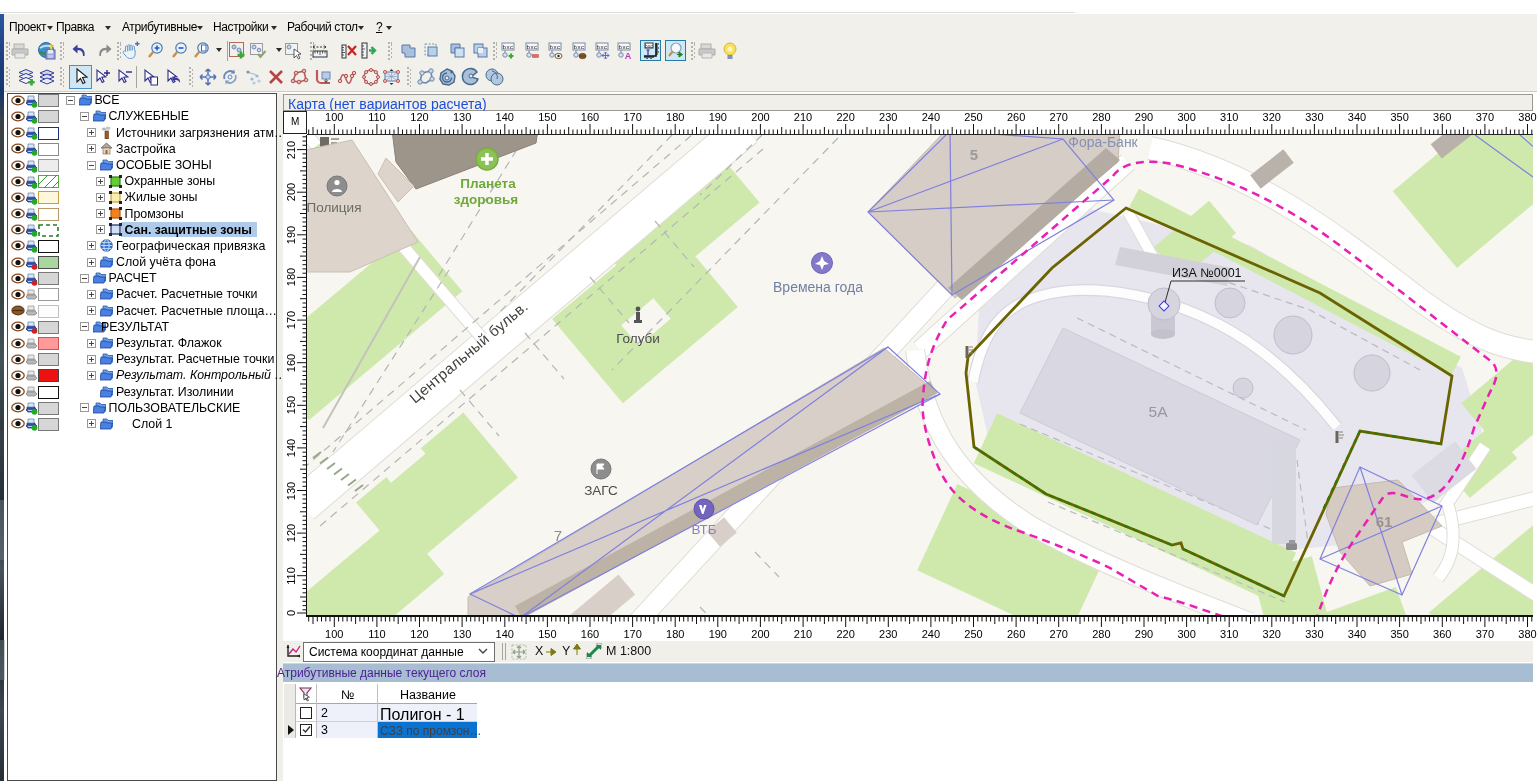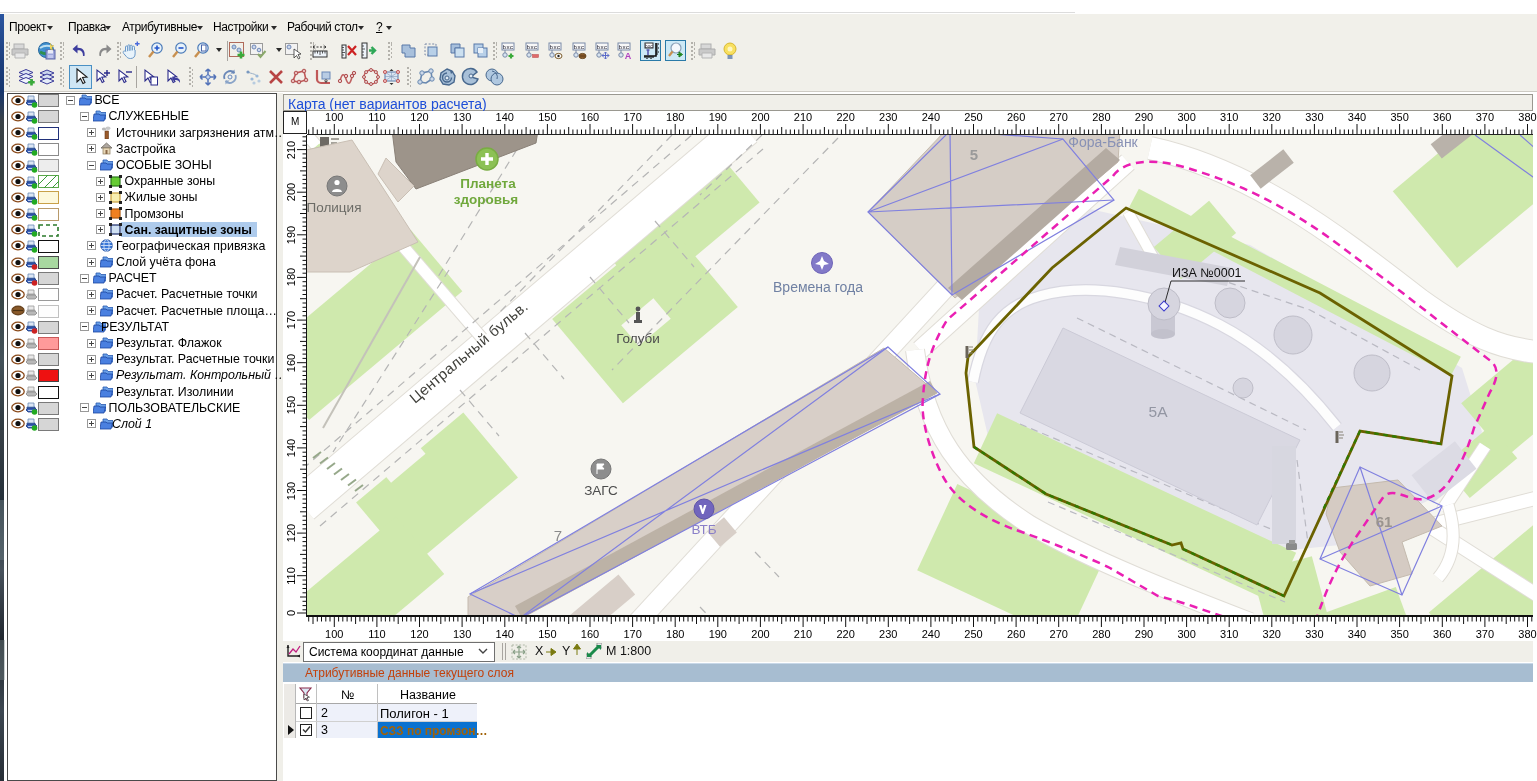--- a/index.html
+++ b/index.html
@@ -18,21 +18,21 @@
 .vnum{position:absolute;font-size:11px;color:#000;transform:translate(-50%,-50%) rotate(-90deg);white-space:nowrap;}
 </style></head><body>
 <div class="abs" style="left:0;top:12px;width:1075px;height:1px;background:#dcdcdc;"></div>
 <div class="abs" style="left:0;top:14px;width:4px;height:767px;background:linear-gradient(180deg,#2a55a0 0%,#1d3f7e 6%,#16366e 10%,#3a4248 14%,#2f3b37 30%,#44525a 45%,#222a30 60%,#3c4450 75%,#272d35 88%,#3a4148 100%);"></div>
 <div class="abs" style="left:0;top:500px;width:4px;height:60px;background:#6a7a80;opacity:.5;z-index:3;"></div>
 <div class="abs" style="left:0;top:640px;width:5px;height:40px;background:#7a8a8a;opacity:.4;z-index:3;"></div>
 <div class="abs" style="left:0;top:430px;width:8px;height:351px;background:linear-gradient(180deg,#3a4248 0%,#25303a 20%,#48525c 40%,#20262e 60%,#3e4852 80%,#272e36 100%);"></div>
 <div class="tb" style="left:4px;top:14px;width:1533px;height:25px;"></div>
 <div class="mi" style="left:9px;top:20px;">Проект</div>
 <div class="dd" style="left:47px;top:26px;"></div>
-<div class="mi" style="left:68px;top:20px;">Правка</div>
+<div class="mi" style="left:56px;top:20px;">Правка</div>
 <div class="dd" style="left:105px;top:26px;"></div>
 <div class="mi" style="left:122px;top:20px;">Атрибутивные</div>
 <div class="dd" style="left:197px;top:26px;"></div>
 <div class="mi" style="left:213px;top:20px;">Настройки</div>
 <div class="dd" style="left:271px;top:26px;"></div>
 <div class="mi" style="left:287px;top:20px;">Рабочий стол</div>
 <div class="dd" style="left:358px;top:26px;"></div>
 <div class="mi" style="left:376px;top:20px;text-decoration:underline;">?</div>
 <div class="dd" style="left:386px;top:26px;"></div>
 <div class="tb" style="left:4px;top:39px;width:1533px;height:53px;border-bottom:1px solid #cecbc4;box-sizing:border-box;"></div>
@@ -749,21 +749,21 @@
     <circle cx="10.5" cy="11" r="2.8" fill="#22aa22"></circle>
   </svg>
 <svg class="abs" style="left:38px;top:417.90000000000003px" width="21" height="13" viewBox="0 0 21 13">
     <rect x="0.5" y="0.5" width="20" height="12" fill="#d6d6d6" stroke="#7a7a7a" stroke-width="1"></rect>
   </svg>
 <div class="plus plusP" style="left:87px;top:419.40000000000003px;"></div>
 <svg class="abs" style="left:100px;top:417.90000000000003px" width="13" height="12" viewBox="0 0 13 12">
     <path d="M3 1h4l1 1.5h5V9H3z" fill="#6aa0e8" stroke="#2a5ab0" stroke-width=".8"></path>
     <path d="M1 4h5l1 1h5.5L11 11H0z" fill="#4a80e0" stroke="#1a44a0" stroke-width=".8"></path>
   </svg>
-<div class="trtext" style="left:112px;top:416.90000000000003px;font-weight:normal;font-style:italic;">Слой 1</div>
+<div class="trtext" style="left:132px;top:416.90000000000003px;font-weight:normal;">Слой 1</div>
 <div class="abs" style="left:283px;top:94px;width:1250px;height:17px;background:#f0efe9;border:1px solid #9a9890;box-sizing:border-box;"></div>
 <div class="abs" style="left:288px;top:96px;font-size:14px;color:#1d4ed8;text-align:center;">Карта (нет вариантов расчета)</div>
 <div class="abs" style="left:283px;top:111px;width:1250px;height:23px;background:#fff;"></div>
 <div class="abs" style="left:283px;top:134px;width:24px;height:484px;background:#fff;"></div>
 <div class="abs" style="left:283px;top:617px;width:1250px;height:24px;background:#fff;"></div>
 <div class="abs" style="left:283px;top:111px;width:24px;height:23px;background:#fff;border:1px solid #222;box-sizing:border-box;"></div>
 <div class="abs" style="left:291px;top:116px;font-size:10px;color:#000;">М</div>
 <svg class="abs" style="left:283px;top:111px" width="1250" height="23" viewBox="0 0 1250 23">
     <path d="M25.7 18.5V23 M30.0 16.0V23 M34.3 18.5V23 M38.5 18.5V23 M42.8 18.5V23 M47.0 18.5V23 M51.3 13.0V23 M55.6 18.5V23 M59.8 18.5V23 M64.1 18.5V23 M68.3 18.5V23 M72.6 16.0V23 M76.9 18.5V23 M81.1 18.5V23 M85.4 18.5V23 M89.7 18.5V23 M93.9 13.0V23 M98.2 18.5V23 M102.4 18.5V23 M106.7 18.5V23 M111.0 18.5V23 M115.2 16.0V23 M119.5 18.5V23 M123.7 18.5V23 M128.0 18.5V23 M132.3 18.5V23 M136.5 13.0V23 M140.8 18.5V23 M145.1 18.5V23 M149.3 18.5V23 M153.6 18.5V23 M157.8 16.0V23 M162.1 18.5V23 M166.4 18.5V23 M170.6 18.5V23 M174.9 18.5V23 M179.1 13.0V23 M183.4 18.5V23 M187.7 18.5V23 M191.9 18.5V23 M196.2 18.5V23 M200.4 16.0V23 M204.7 18.5V23 M209.0 18.5V23 M213.2 18.5V23 M217.5 18.5V23 M221.8 13.0V23 M226.0 18.5V23 M230.3 18.5V23 M234.5 18.5V23 M238.8 18.5V23 M243.1 16.0V23 M247.3 18.5V23 M251.6 18.5V23 M255.8 18.5V23 M260.1 18.5V23 M264.4 13.0V23 M268.6 18.5V23 M272.9 18.5V23 M277.2 18.5V23 M281.4 18.5V23 M285.7 16.0V23 M289.9 18.5V23 M294.2 18.5V23 M298.5 18.5V23 M302.7 18.5V23 M307.0 13.0V23 M311.2 18.5V23 M315.5 18.5V23 M319.8 18.5V23 M324.0 18.5V23 M328.3 16.0V23 M332.6 18.5V23 M336.8 18.5V23 M341.1 18.5V23 M345.3 18.5V23 M349.6 13.0V23 M353.9 18.5V23 M358.1 18.5V23 M362.4 18.5V23 M366.6 18.5V23 M370.9 16.0V23 M375.2 18.5V23 M379.4 18.5V23 M383.7 18.5V23 M388.0 18.5V23 M392.2 13.0V23 M396.5 18.5V23 M400.7 18.5V23 M405.0 18.5V23 M409.3 18.5V23 M413.5 16.0V23 M417.8 18.5V23 M422.0 18.5V23 M426.3 18.5V23 M430.6 18.5V23 M434.8 13.0V23 M439.1 18.5V23 M443.3 18.5V23 M447.6 18.5V23 M451.9 18.5V23 M456.1 16.0V23 M460.4 18.5V23 M464.7 18.5V23 M468.9 18.5V23 M473.2 18.5V23 M477.4 13.0V23 M481.7 18.5V23 M486.0 18.5V23 M490.2 18.5V23 M494.5 18.5V23 M498.7 16.0V23 M503.0 18.5V23 M507.3 18.5V23 M511.5 18.5V23 M515.8 18.5V23 M520.1 13.0V23 M524.3 18.5V23 M528.6 18.5V23 M532.8 18.5V23 M537.1 18.5V23 M541.4 16.0V23 M545.6 18.5V23 M549.9 18.5V23 M554.1 18.5V23 M558.4 18.5V23 M562.7 13.0V23 M566.9 18.5V23 M571.2 18.5V23 M575.5 18.5V23 M579.7 18.5V23 M584.0 16.0V23 M588.2 18.5V23 M592.5 18.5V23 M596.8 18.5V23 M601.0 18.5V23 M605.3 13.0V23 M609.5 18.5V23 M613.8 18.5V23 M618.1 18.5V23 M622.3 18.5V23 M626.6 16.0V23 M630.9 18.5V23 M635.1 18.5V23 M639.4 18.5V23 M643.6 18.5V23 M647.9 13.0V23 M652.2 18.5V23 M656.4 18.5V23 M660.7 18.5V23 M664.9 18.5V23 M669.2 16.0V23 M673.5 18.5V23 M677.7 18.5V23 M682.0 18.5V23 M686.2 18.5V23 M690.5 13.0V23 M694.8 18.5V23 M699.0 18.5V23 M703.3 18.5V23 M707.6 18.5V23 M711.8 16.0V23 M716.1 18.5V23 M720.3 18.5V23 M724.6 18.5V23 M728.9 18.5V23 M733.1 13.0V23 M737.4 18.5V23 M741.6 18.5V23 M745.9 18.5V23 M750.2 18.5V23 M754.4 16.0V23 M758.7 18.5V23 M763.0 18.5V23 M767.2 18.5V23 M771.5 18.5V23 M775.7 13.0V23 M780.0 18.5V23 M784.3 18.5V23 M788.5 18.5V23 M792.8 18.5V23 M797.0 16.0V23 M801.3 18.5V23 M805.6 18.5V23 M809.8 18.5V23 M814.1 18.5V23 M818.4 13.0V23 M822.6 18.5V23 M826.9 18.5V23 M831.1 18.5V23 M835.4 18.5V23 M839.7 16.0V23 M843.9 18.5V23 M848.2 18.5V23 M852.4 18.5V23 M856.7 18.5V23 M861.0 13.0V23 M865.2 18.5V23 M869.5 18.5V23 M873.8 18.5V23 M878.0 18.5V23 M882.3 16.0V23 M886.5 18.5V23 M890.8 18.5V23 M895.1 18.5V23 M899.3 18.5V23 M903.6 13.0V23 M907.8 18.5V23 M912.1 18.5V23 M916.4 18.5V23 M920.6 18.5V23 M924.9 16.0V23 M929.1 18.5V23 M933.4 18.5V23 M937.7 18.5V23 M941.9 18.5V23 M946.2 13.0V23 M950.5 18.5V23 M954.7 18.5V23 M959.0 18.5V23 M963.2 18.5V23 M967.5 16.0V23 M971.8 18.5V23 M976.0 18.5V23 M980.3 18.5V23 M984.5 18.5V23 M988.8 13.0V23 M993.1 18.5V23 M997.3 18.5V23 M1001.6 18.5V23 M1005.9 18.5V23 M1010.1 16.0V23 M1014.4 18.5V23 M1018.6 18.5V23 M1022.9 18.5V23 M1027.2 18.5V23 M1031.4 13.0V23 M1035.7 18.5V23 M1039.9 18.5V23 M1044.2 18.5V23 M1048.5 18.5V23 M1052.7 16.0V23 M1057.0 18.5V23 M1061.3 18.5V23 M1065.5 18.5V23 M1069.8 18.5V23 M1074.0 13.0V23 M1078.3 18.5V23 M1082.6 18.5V23 M1086.8 18.5V23 M1091.1 18.5V23 M1095.3 16.0V23 M1099.6 18.5V23 M1103.9 18.5V23 M1108.1 18.5V23 M1112.4 18.5V23 M1116.6 13.0V23 M1120.9 18.5V23 M1125.2 18.5V23 M1129.4 18.5V23 M1133.7 18.5V23 M1138.0 16.0V23 M1142.2 18.5V23 M1146.5 18.5V23 M1150.7 18.5V23 M1155.0 18.5V23 M1159.3 13.0V23 M1163.5 18.5V23 M1167.8 18.5V23 M1172.0 18.5V23 M1176.3 18.5V23 M1180.6 16.0V23 M1184.8 18.5V23 M1189.1 18.5V23 M1193.4 18.5V23 M1197.6 18.5V23 M1201.9 13.0V23 M1206.1 18.5V23 M1210.4 18.5V23 M1214.7 18.5V23 M1218.9 18.5V23 M1223.2 16.0V23 M1227.4 18.5V23 M1231.7 18.5V23 M1236.0 18.5V23 M1240.2 18.5V23 M1244.5 13.0V23 M1248.8 18.5V23" stroke="#111" stroke-width="1"></path>
   </svg>
@@ -1021,43 +1021,43 @@
   </svg>
 <svg class="abs" style="left:586px;top:643px" width="16" height="16" viewBox="0 0 16 16">
 <rect x="0" y="11" width="5" height="5" fill="#e8e8e8" stroke="#999"></rect>
     <rect x="11" y="0" width="5" height="5" fill="#e8e8e8" stroke="#999"></rect>
 <path d="M3 13L13 3" stroke="#1a8a4a" stroke-width="3"></path>
     <path d="M10 2h5v5z" fill="#1a8a4a"></path>
     <path d="M6 14H1V9z" fill="#1a8a4a" transform="translate(0,0)"></path>
   </svg>
 <div class="abs" style="left:606px;top:644px;font-size:12.5px;color:#111;">М 1:800</div>
 <div class="abs" style="left:283px;top:663px;width:1250px;height:18px;background:#a7bdd1;border-top:1px solid #c8d8e8;"></div>
-<div class="abs" style="left:305px;top:666px;font-size:12px;color:#c2410c;text-align:right;">Атрибутивные данные текущего слоя</div>
+<div class="abs" style="left:277px;top:666px;font-size:12px;color:#4c1d95;text-align:right;">Атрибутивные данные текущего слоя</div>
 <div class="abs" style="left:283px;top:682px;width:1250px;height:99px;background:#fff;"></div>
 <div class="abs" style="left:284px;top:684px;width:193px;height:54px;border:1px solid #a0a0a0;box-sizing:border-box;"></div>
 <div class="abs" style="left:284px;top:684px;width:12px;height:54px;background:#eceae6;border-right:1px solid #b8b8b8;box-sizing:border-box;"></div>
 <div class="abs" style="left:296px;top:684px;width:181px;height:20px;background:#fff;border-bottom:1px solid #a8a8a8;box-sizing:border-box;"></div>
 <div class="abs" style="left:316px;top:684px;width:1px;height:54px;background:#c0c0c0;"></div>
 <div class="abs" style="left:377px;top:684px;width:1px;height:54px;background:#c0c0c0;"></div>
 <svg class="abs" style="left:298px;top:686px" width="16" height="16" viewBox="0 0 16 16">
 <path d="M2 2h11l-4 5v7l-3-2V7z" fill="#dce8f4" stroke="#8a2a4a" stroke-width="1.1"></path>
 <path d="M6 8l0 6 2-2 1.5 3 1-0.5-1.5-3 2.5-.3z" fill="#fff" stroke="#333" stroke-width=".7"></path>
   </svg>
 <div class="abs" style="left:341px;top:688px;font-size:12.5px;color:#000;">№</div>
 <div class="abs" style="left:400px;top:688px;font-size:12.5px;color:#000;">Название</div>
 <div class="abs" style="left:296px;top:704px;width:20px;height:17px;background:#fff;"></div>
 <div class="abs" style="left:317px;top:704px;width:60px;height:17px;background:#eef1fa;"></div>
 <div class="abs" style="left:378px;top:704px;width:99px;height:17px;background:#eef1fa;"></div>
 <div class="abs" style="left:300px;top:706.5px;width:12px;height:12px;background:#fff;border:1.5px solid #222;box-sizing:border-box;"></div>
 <div class="abs" style="left:321px;top:706px;font-size:12.5px;color:#000;">2</div>
-<div class="abs" style="left:380px;top:706px;font-size:13px;color:#000;">Полигон - 1</div>
+<div class="abs" style="left:380px;top:706px;font-size:16px;color:#000;">Полигон - 1</div>
 <div class="abs" style="left:296px;top:721px;width:181px;height:1px;background:#d0d0d0;"></div>
 <div class="abs" style="left:296px;top:722px;width:20px;height:16px;background:#fff;"></div>
 <div class="abs" style="left:317px;top:722px;width:60px;height:16px;background:#eef1fa;"></div>
 <div class="abs" style="left:378px;top:722px;width:99px;height:16px;background:#0a72d0;"></div>
 <svg class="abs" style="left:287px;top:725px" width="7" height="10" viewBox="0 0 7 10">
     <path d="M1 0l6 5-6 5z" fill="#111"></path>
   </svg>
 <div class="abs" style="left:300px;top:723.5px;width:12px;height:12px;background:#fff;border:1.5px solid #222;box-sizing:border-box;"></div>
 <svg class="abs" style="left:301.5px;top:725px" width="9" height="9" viewBox="0 0 9 9">
     <path d="M1 4.5L3.5 7 8 1.5" stroke="#333" stroke-width="1.4" fill="none"></path>
   </svg>
 <div class="abs" style="left:321px;top:723px;font-size:12.5px;color:#000;">3</div>
-<div class="abs" style="left:380px;top:724px;font-size:12px;color:#a16207;font-weight:bold;">СЗЗ по промзон…</div>
+<div class="abs" style="left:380px;top:724px;font-size:12px;color:#404040;">СЗЗ по промзон…</div>
 </body></html>

